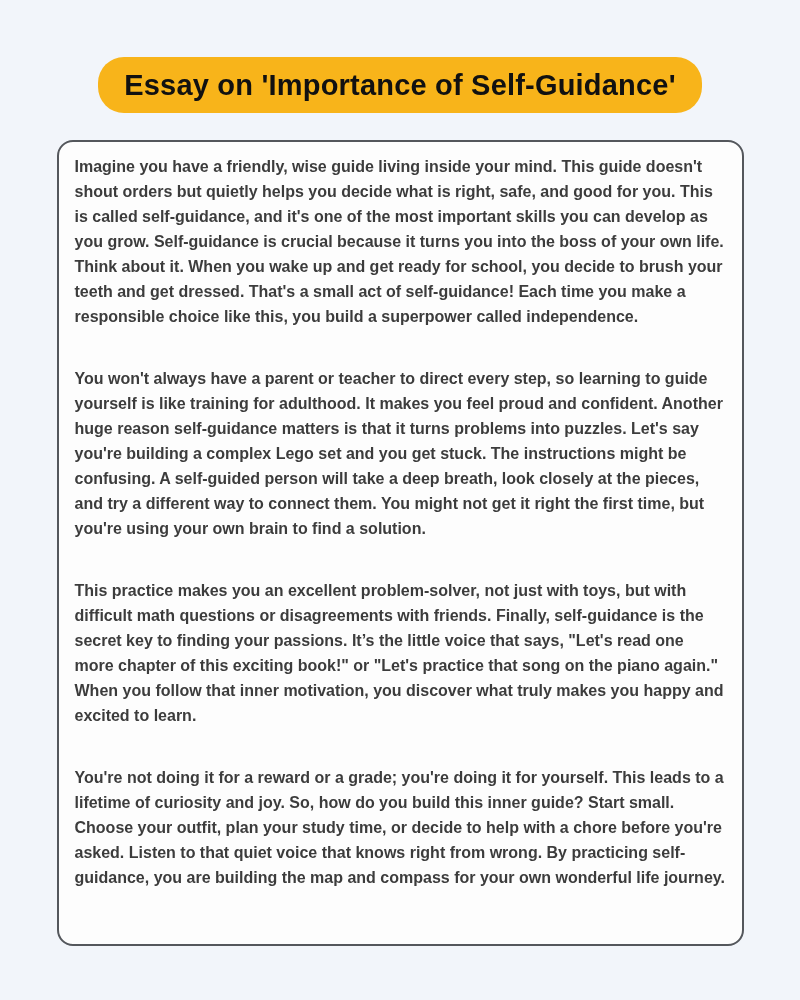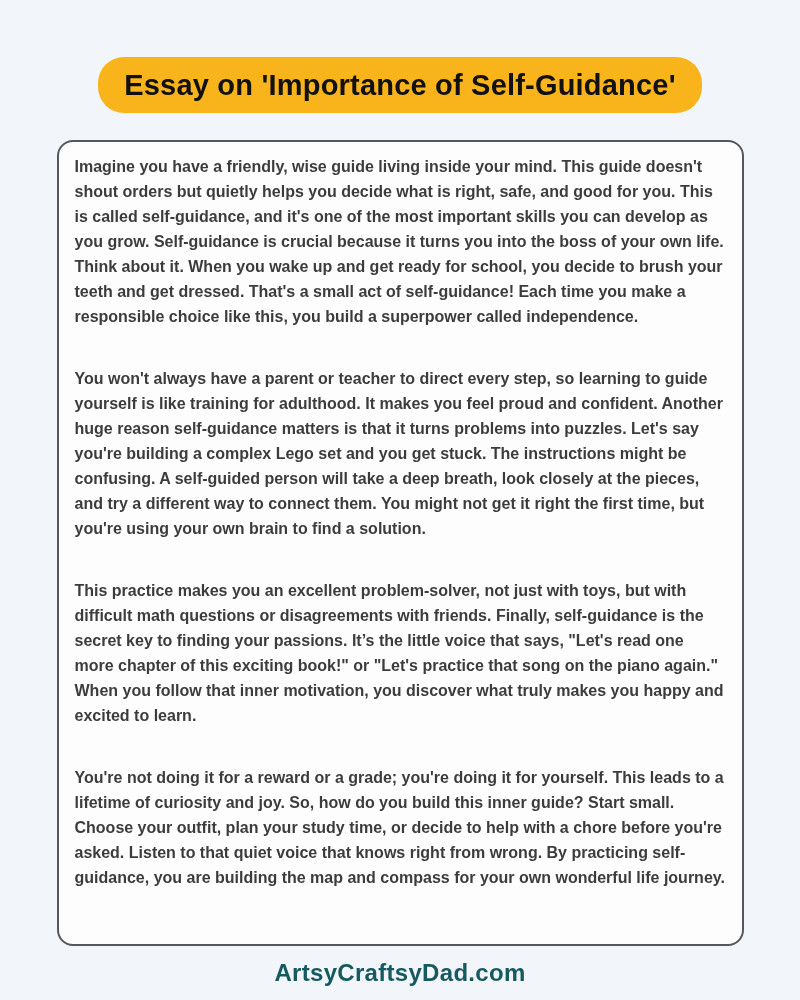--- a/index.html
+++ b/index.html
@@ -68,15 +68,14 @@
     <h1>Essay on 'Importance of Self-Guidance'</h1>
   </div>
 
   <div class="essay-card">
     <p>Imagine you have a friendly, wise guide living inside your mind. This guide doesn't shout orders but quietly helps you decide what is right, safe, and good for you. This is called self-guidance, and it's one of the most important skills you can develop as you grow. Self-guidance is crucial because it turns you into the boss of your own life. Think about it. When you wake up and get ready for school, you decide to brush your teeth and get dressed. That's a small act of self-guidance! Each time you make a responsible choice like this, you build a superpower called independence.</p>
     <p>You won't always have a parent or teacher to direct every step, so learning to guide yourself is like training for adulthood. It makes you feel proud and confident. Another huge reason self-guidance matters is that it turns problems into puzzles. Let's say you're building a complex Lego set and you get stuck. The instructions might be confusing. A self-guided person will take a deep breath, look closely at the pieces, and try a different way to connect them. You might not get it right the first time, but you're using your own brain to find a solution.</p>
     <p>This practice makes you an excellent problem-solver, not just with toys, but with difficult math questions or disagreements with friends. Finally, self-guidance is the secret key to finding your passions. It’s the little voice that says, "Let's read one more chapter of this exciting book!" or "Let's practice that song on the piano again." When you follow that inner motivation, you discover what truly makes you happy and excited to learn.</p>
     <p>You're not doing it for a reward or a grade; you're doing it for yourself. This leads to a lifetime of curiosity and joy. So, how do you build this inner guide? Start small. Choose your outfit, plan your study time, or decide to help with a chore before you're asked. Listen to that quiet voice that knows right from wrong. By practicing self-guidance, you are building the map and compass for your own wonderful life journey.</p>
   </div>
 
-  <div class="site-footer">ArtsyCraftsyDad.com</div>
 
 </div>
 
 </body></html>

